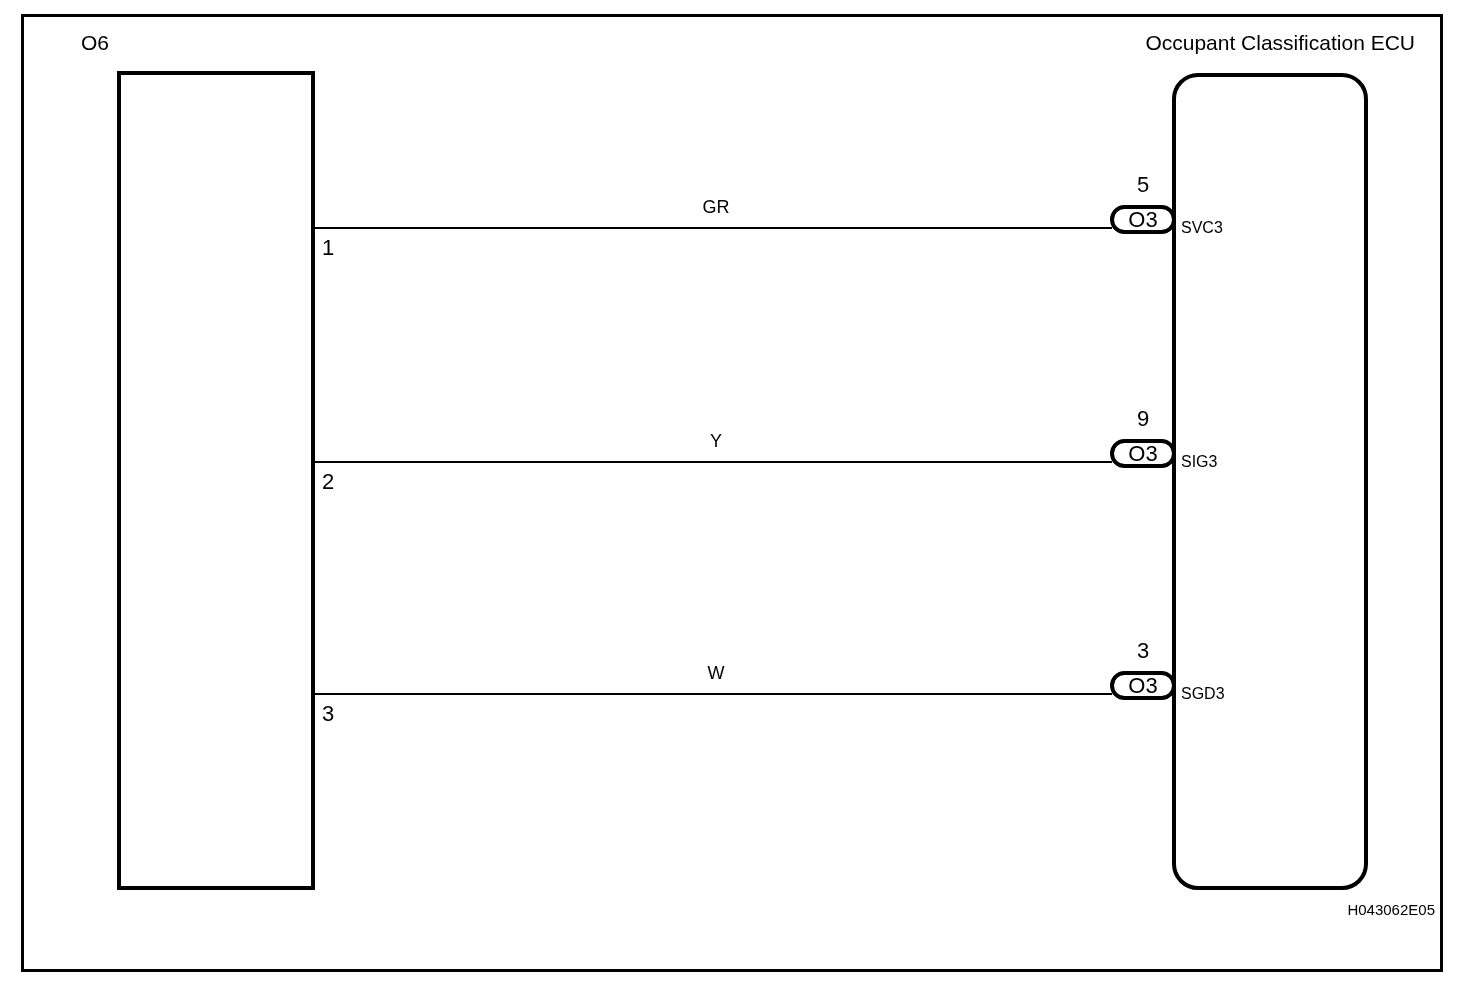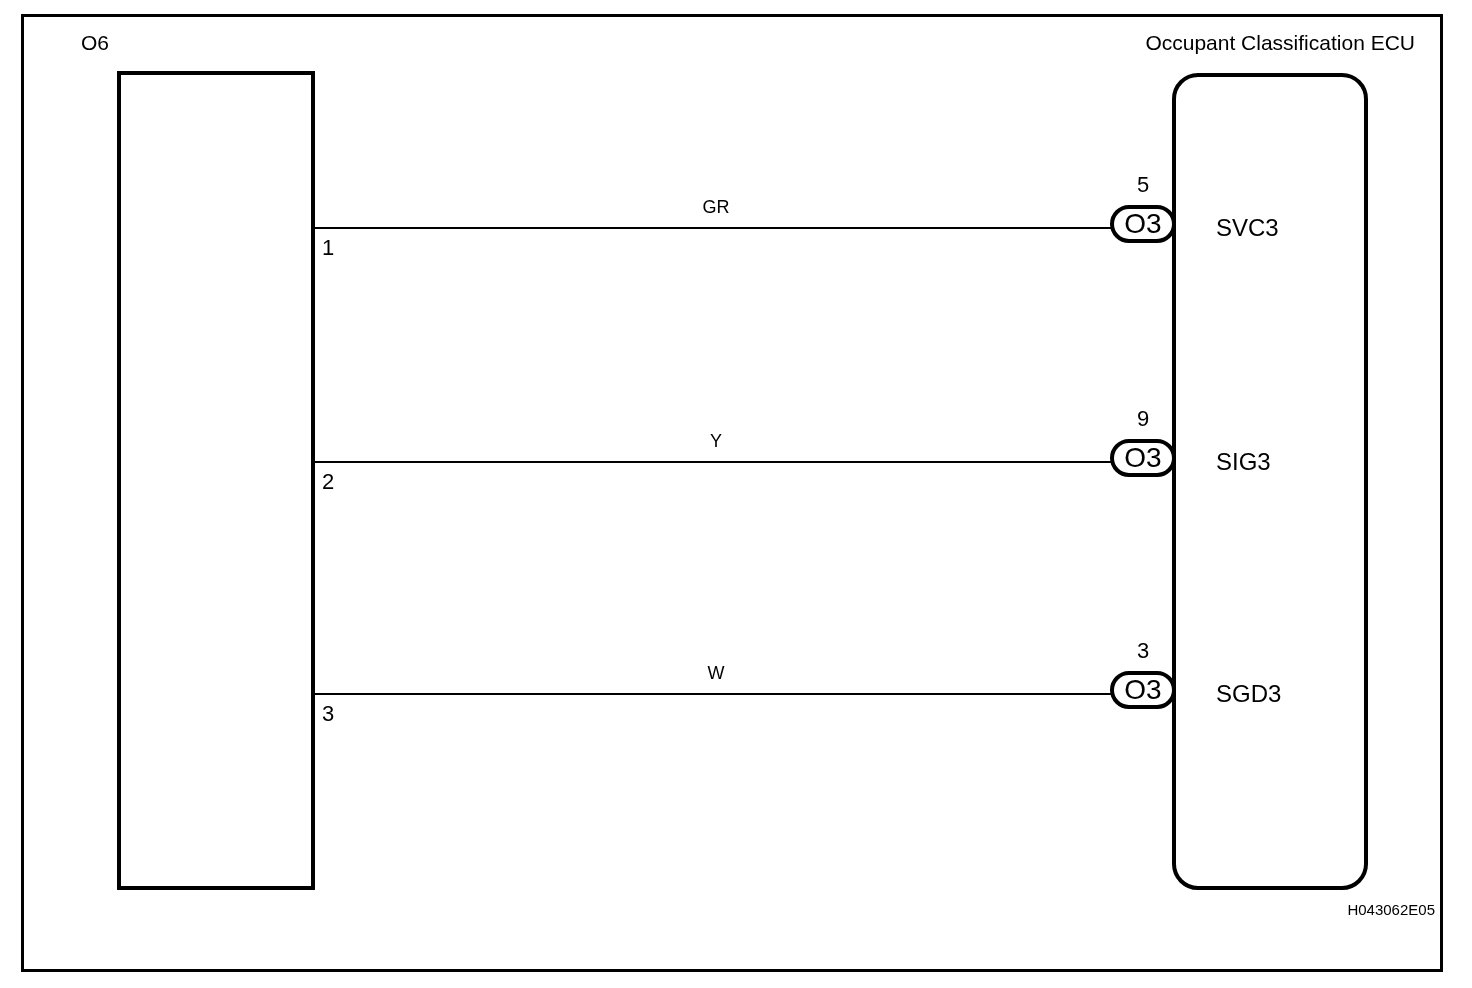--- a/index.html
+++ b/index.html
@@ -99,36 +99,36 @@
     text-align: center;
     top: calc(var(--y) - 56px);
     font-size: 22px;
     line-height: 26px;
   }
   .oval-connector {
     position: absolute;
     left: 1110px;
     top: calc(var(--y) - 23px);
     width: 66px;
-    height: 38px;
+    height: 29px;
     border: 4px solid #000000;
     border-radius: 23px;
     box-sizing: border-box;
     background: #ffffff;
     display: flex;
     align-items: center;
     justify-content: center;
-    font-size: 28px;
+    font-size: 22px;
     z-index: 2;
   }
   .terminal-label {
     position: absolute;
-    left: 1216px;
+    left: 1181px;
     top: calc(var(--y) - 15px);
-    font-size: 24px;
+    font-size: 16px;
     line-height: 30px;
     white-space: nowrap;
     z-index: 3;
   }
   .figure-code {
     position: absolute;
     right: 37px;
     top: 901px;
     font-size: 15px;
     line-height: 18px;

